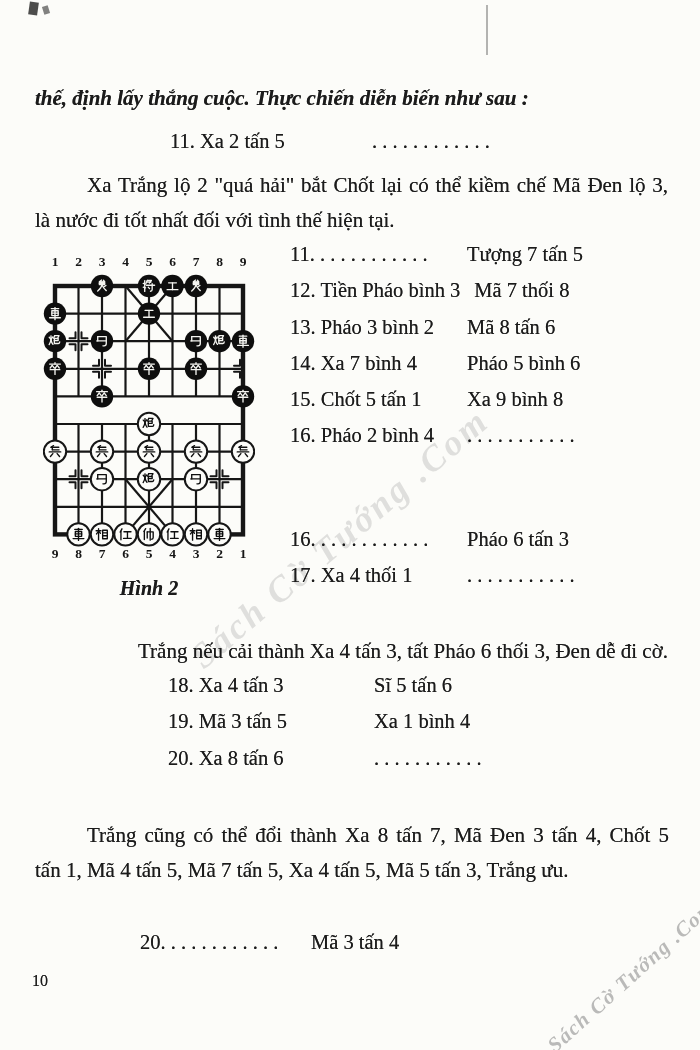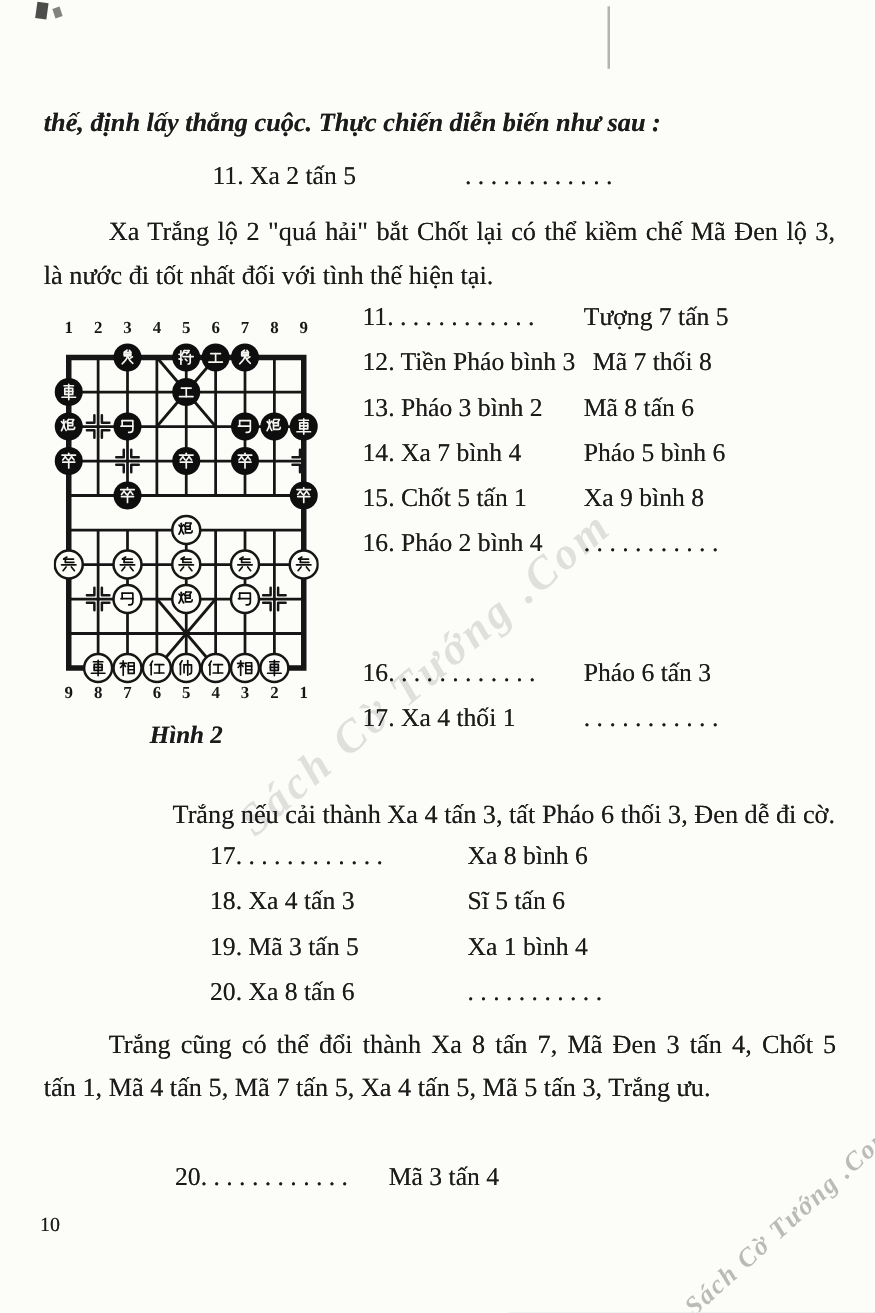--- a/index.html
+++ b/index.html
@@ -489,21 +489,20 @@
   <div class="abs mlist txt" style="left:290px;top:528px;">
       <div class="mrow"><span class="wcol">16. . . . . . . . . . . .</span><span class="bcol">Pháo 6 tấn 3</span></div>
       <div class="mrow"><span class="wcol">17. Xa 4 thối 1</span><span class="bcol">. . . . . . . . . . .</span></div>
     </div>
 
   <div class="abs para txt" style="left:35px;top:634px;width:633px;text-align:right;">
       <div class="pline">Trắng nếu cải thành Xa 4 tấn 3, tất Pháo 6 thối 3, Đen dễ đi cờ.</div>
     </div>
 
   <div class="abs mlist txt" style="left:168px;top:674px;--wcol:192px;">
-      <div class="mrow"><span class="wcol">17. . . . . . . . . . . .</span><span class="bcol">Xa 8 bình 6</span></div>
       <div class="mrow"><span class="wcol">18. Xa 4 tấn 3</span><span class="bcol">Sĩ 5 tấn 6</span></div>
       <div class="mrow"><span class="wcol">19. Mã 3 tấn 5</span><span class="bcol">Xa 1 bình 4</span></div>
       <div class="mrow"><span class="wcol">20. Xa 8 tấn 6</span><span class="bcol">. . . . . . . . . . .</span></div>
     </div>
 
   <div class="abs para txt" style="left:35px;top:818px;width:634px;">
       <div class="pline flush">Trắng cũng có thể đổi thành Xa 8 tấn 7, Mã Đen 3 tấn 4, Chốt 5</div>
       <div class="pline">tấn 1, Mã 4 tấn 5, Mã 7 tấn 5, Xa 4 tấn 5, Mã 5 tấn 3, Trắng ưu.</div>
     </div>
 

